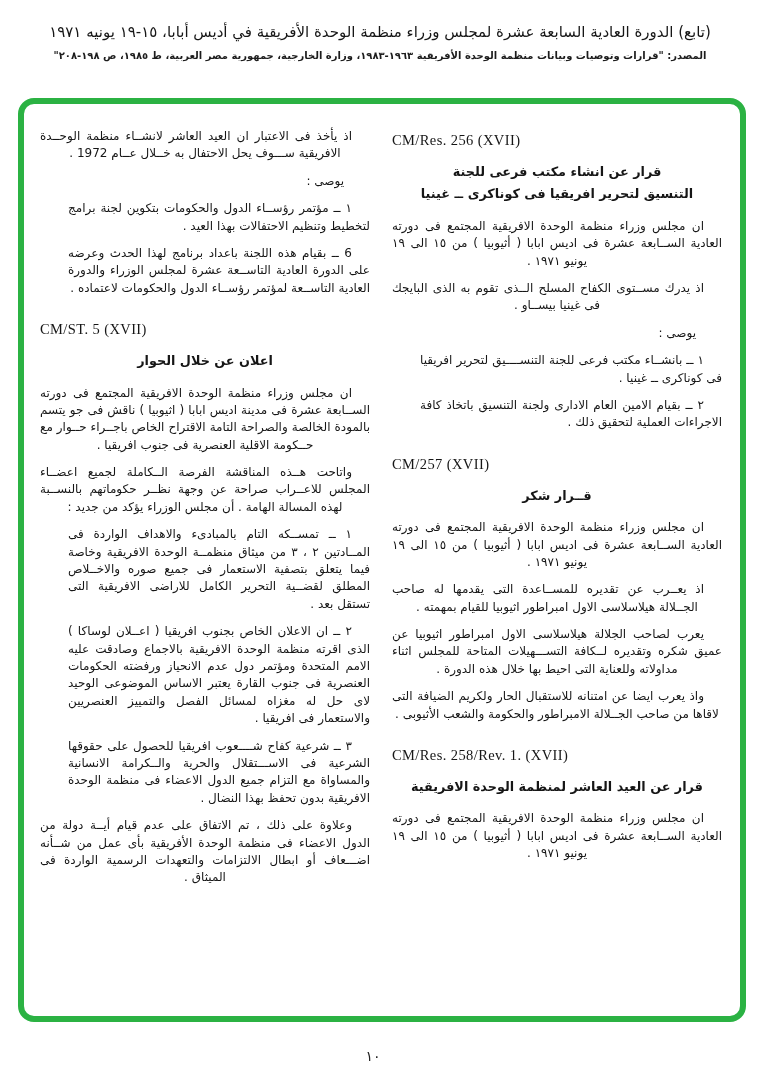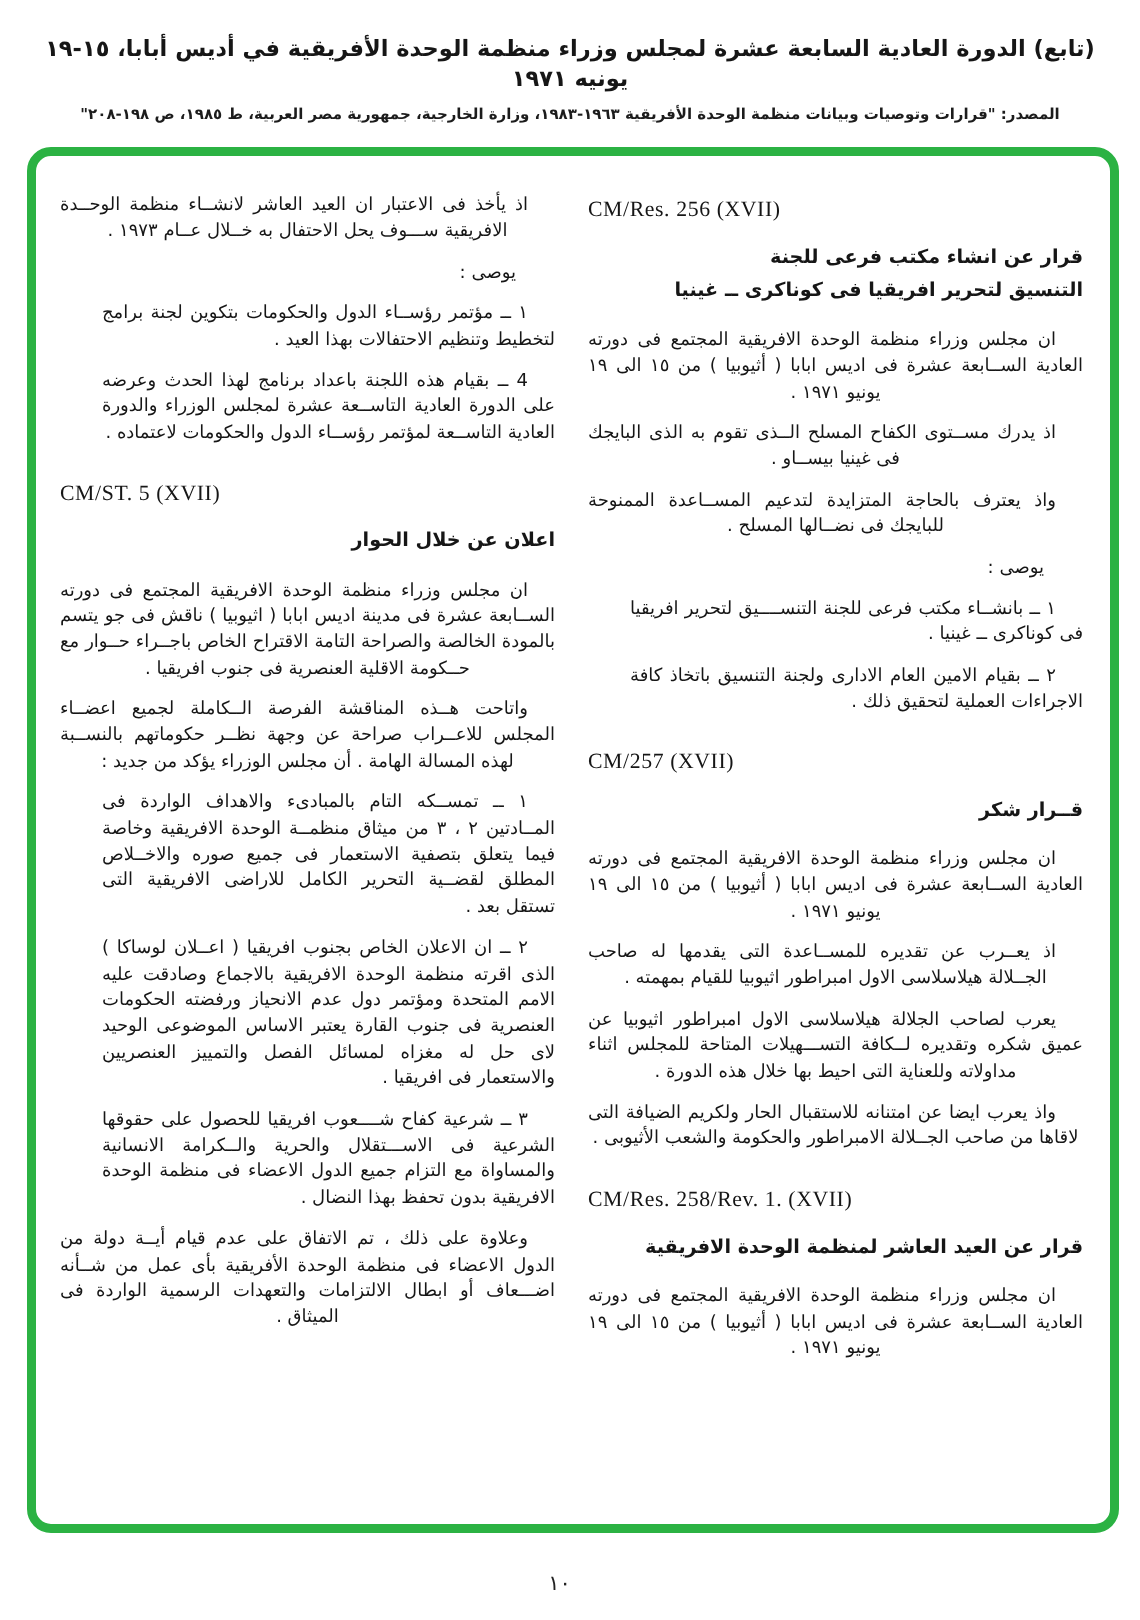--- a/index.html
+++ b/index.html
@@ -9,21 +9,21 @@
     width: 760px; height: 1080px;
     background: var(--paper);
     font-family: "DejaVu Sans", sans-serif;
     color: var(--ink);
   }
   .page { position: relative; width: 760px; height: 1080px; overflow: hidden; }
 
   
   .header { direction: rtl; text-align: center; padding-top: 22px; }
   .header-title {
-    font-size: 15px; font-weight: bold; letter-spacing: 0;
+    font-size: 15px; font-weight: normal; letter-spacing: 0;
     padding: 0 30px; line-height: 1.35;
   }
   .header-source {
     font-size: 10px; font-weight: bold; margin-top: 8px; color: #1c1c1c;
   }
 
   
   .content-box {
     position: absolute; left: 18px; top: 98px;
     width: 728px; height: 924px;
@@ -41,21 +41,21 @@
 
   
   .code {
     direction: ltr; text-align: left;
     font-family: "Liberation Serif", "DejaVu Serif", serif;
     font-size: 14.5px; letter-spacing: 0.4px;
     margin: 22px 0 10px;
   }
   .col > .code:first-child { margin-top: 2px; }
   .heading {
-    font-weight: bold; text-align: right;
+    font-weight: bold; text-align: center;
     font-size: 12.8px; line-height: 1.75;
     margin: 4px 0 12px;
     white-space: pre-line;
   }
   .para, .item {
     margin: 0 0 10px;
     text-align: justify;
     text-align-last: center;
     text-indent: 18px;
   }
@@ -80,40 +80,39 @@
 
   <div class="content-box">
     <div class="cols">
 
       <div class="col">
         <div class="code">CM/Res. 256 (XVII)</div>
         <div class="heading">قرار عن انشاء مكتب فرعى للجنة
 التنسيق لتحرير افريقيا فى كوناكرى ــ غينيا</div>
         <div class="para">ان مجلس وزراء منظمة الوحدة الافريقية المجتمع فى دورته العادية الســابعة عشرة فى اديس ابابا ( أثيوبيا ) من ١٥ الى ١٩ يونيو ١٩٧١ .</div>
         <div class="para">اذ يدرك مســتوى الكفاح المسلح الــذى تقوم به الذى البايجك فى غينيا بيســاو .</div>
-        <div class="para">واذ يعترف بالحاجة المتزايدة لتدعيم المســاعدة الممنوحة للبايجك فى نضــالها المسلح .</div>
         <div class="label">يوصى :</div>
         <div class="item">١ ــ بانشــاء مكتب فرعى للجنة التنســــيق لتحرير افريقيا فى كوناكرى ــ غينيا .</div>
         <div class="item">٢ ــ بقيام الامين العام الادارى ولجنة التنسيق باتخاذ كافة الاجراءات العملية لتحقيق ذلك .</div>
         <div class="code">CM/257 (XVII)</div>
         <div class="heading">قــرار شكر</div>
         <div class="para">ان مجلس وزراء منظمة الوحدة الافريقية المجتمع فى دورته العادية الســابعة عشرة فى اديس ابابا ( أثيوبيا ) من ١٥ الى ١٩ يونيو ١٩٧١ .</div>
         <div class="para">اذ يعــرب عن تقديره للمســاعدة التى يقدمها له صاحب الجــلالة هيلاسلاسى الاول امبراطور اثيوبيا للقيام بمهمته .</div>
         <div class="para">يعرب لصاحب الجلالة هيلاسلاسى الاول امبراطور اثيوبيا عن عميق شكره وتقديره لــكافة التســـهيلات المتاحة للمجلس اثناء مداولاته وللعناية التى احيط بها خلال هذه الدورة .</div>
         <div class="para">واذ يعرب ايضا عن امتنانه للاستقبال الحار ولكريم الضيافة التى لاقاها من صاحب الجــلالة الامبراطور والحكومة والشعب الأثيوبى .</div>
         <div class="code">CM/Res. 258/Rev. 1. (XVII)</div>
         <div class="heading">قرار عن العيد العاشر لمنظمة الوحدة الافريقية</div>
         <div class="para">ان مجلس وزراء منظمة الوحدة الافريقية المجتمع فى دورته العادية الســابعة عشرة فى اديس ابابا ( أثيوبيا ) من ١٥ الى ١٩ يونيو ١٩٧١ .</div>
       </div>
 
       <div class="col">
-        <div class="para">اذ يأخذ فى الاعتبار ان العيد العاشر لانشــاء منظمة الوحــدة الافريقية ســـوف يحل الاحتفال به خــلال عــام ١٩٧٣ .</div>
+        <div class="para">اذ يأخذ فى الاعتبار ان العيد العاشر لانشــاء منظمة الوحــدة الافريقية ســـوف يحل الاحتفال به خــلال عــام 1972 .</div>
         <div class="label">يوصى :</div>
         <div class="item">١ ــ مؤتمر رؤســاء الدول والحكومات بتكوين لجنة برامج لتخطيط وتنظيم الاحتفالات بهذا العيد .</div>
-        <div class="item">4 ــ بقيام هذه اللجنة باعداد برنامج لهذا الحدث وعرضه على الدورة العادية التاســعة عشرة لمجلس الوزراء والدورة العادية التاســعة لمؤتمر رؤســاء الدول والحكومات لاعتماده .</div>
+        <div class="item">6 ــ بقيام هذه اللجنة باعداد برنامج لهذا الحدث وعرضه على الدورة العادية التاســعة عشرة لمجلس الوزراء والدورة العادية التاســعة لمؤتمر رؤســاء الدول والحكومات لاعتماده .</div>
         <div class="code">CM/ST. 5 (XVII)</div>
         <div class="heading">اعلان عن خلال الحوار</div>
         <div class="para">ان مجلس وزراء منظمة الوحدة الافريقية المجتمع فى دورته الســابعة عشرة فى مدينة اديس ابابا ( اثيوبيا ) ناقش فى جو يتسم بالمودة الخالصة والصراحة التامة الاقتراح الخاص باجــراء حــوار مع حــكومة الاقلية العنصرية فى جنوب افريقيا .</div>
         <div class="para">واتاحت هــذه المناقشة الفرصة الــكاملة لجميع اعضــاء المجلس للاعــراب صراحة عن وجهة نظــر حكوماتهم بالنســبة لهذه المسالة الهامة . أن مجلس الوزراء يؤكد من جديد :</div>
         <div class="item">١ ــ تمســكه التام بالمبادىء والاهداف الواردة فى المــادتين ٢ ، ٣ من ميثاق منظمــة الوحدة الافريقية وخاصة فيما يتعلق بتصفية الاستعمار فى جميع صوره والاخــلاص المطلق لقضــية التحرير الكامل للاراضى الافريقية التى تستقل بعد .</div>
         <div class="item">٢ ــ ان الاعلان الخاص بجنوب افريقيا ( اعــلان لوساكا ) الذى اقرته منظمة الوحدة الافريقية بالاجماع وصادقت عليه الامم المتحدة ومؤتمر دول عدم الانحياز ورفضته الحكومات العنصرية فى جنوب القارة يعتبر الاساس الموضوعى الوحيد لاى حل له مغزاه لمسائل الفصل والتمييز العنصريين والاستعمار فى افريقيا .</div>
         <div class="item">٣ ــ شرعية كفاح شــــعوب افريقيا للحصول على حقوقها الشرعية فى الاســـتقلال والحرية والــكرامة الانسانية والمساواة مع التزام جميع الدول الاعضاء فى منظمة الوحدة الافريقية بدون تحفظ بهذا النضال .</div>
         <div class="para">وعلاوة على ذلك ، تم الاتفاق على عدم قيام أيــة دولة من الدول الاعضاء فى منظمة الوحدة الأفريقية بأى عمل من شــأنه اضـــعاف أو ابطال الالتزامات والتعهدات الرسمية الواردة فى الميثاق .</div>
       </div>
 

